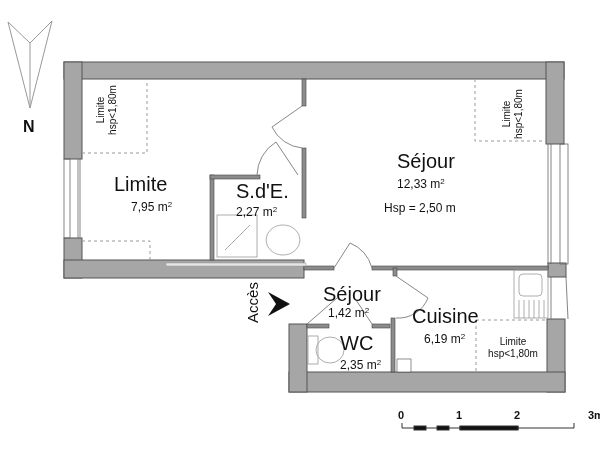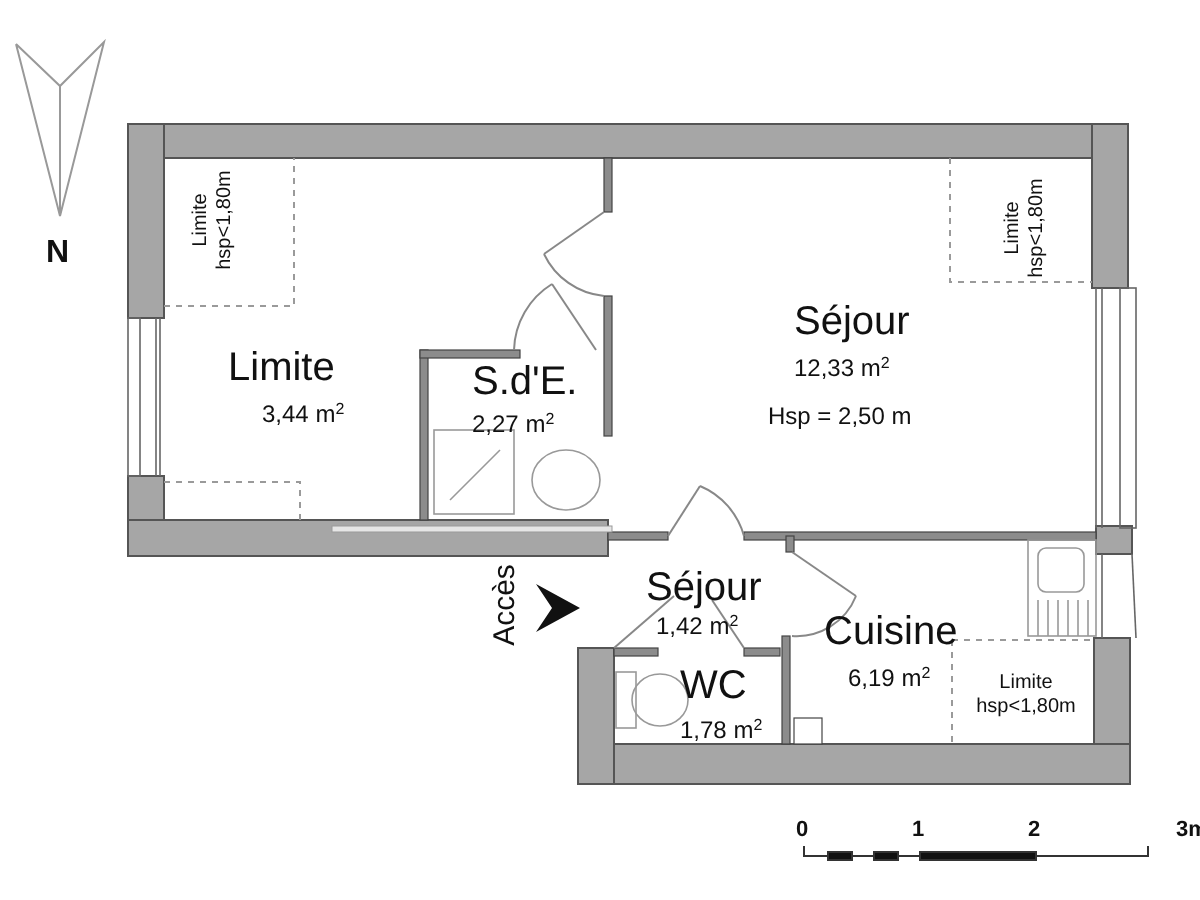--- a/index.html
+++ b/index.html
@@ -149,34 +149,34 @@
 <div class="lbl limite vert" style="left:478px; top:102px; width:70px;">
   <div>Limite</div>
   <div>hsp&lt;1,80m</div>
 </div>
 <div class="lbl limite" style="left:480px; top:336px; width:66px;">
   <div>Limite</div>
   <div>hsp&lt;1,80m</div>
 </div>
 
 <div class="lbl room-name" style="left:114px; top:173px;">Limite</div>
-<div class="lbl room-area" style="left:131px; top:200px;"><span>3,44 m</span><sup>2</sup></div>
+<div class="lbl room-area" style="left:131px; top:200px;"><span>7,95 m</span><sup>2</sup></div>
 
 <div class="lbl room-name" style="left:236px; top:180px;">S.d'E.</div>
 <div class="lbl room-area" style="left:236px; top:205px;"><span>2,27 m</span><sup>2</sup></div>
 
 <div class="lbl room-name" style="left:397px; top:150px;">Séjour</div>
 <div class="lbl room-area" style="left:397px; top:177px;"><span>12,33 m</span><sup>2</sup></div>
 <div class="lbl room-area" style="left:384px; top:201px;">Hsp = 2,50 m</div>
 
 <div class="lbl room-name" style="left:323px; top:283px;">Séjour</div>
 <div class="lbl room-area" style="left:328px; top:306px;"><span>1,42 m</span><sup>2</sup></div>
 
 <div class="lbl room-name" style="left:340px; top:332px;">WC</div>
-<div class="lbl room-area" style="left:340px; top:358px;"><span>1,78 m</span><sup>2</sup></div>
+<div class="lbl room-area" style="left:340px; top:358px;"><span>2,35 m</span><sup>2</sup></div>
 
 <div class="lbl room-name" style="left:412px; top:305px;">Cuisine</div>
 <div class="lbl room-area" style="left:424px; top:332px;"><span>6,19 m</span><sup>2</sup></div>
 
 <div class="lbl vert" style="left:232px; top:294px; font-size:15px;">Accès</div>
 
 <div class="scale-num" style="left:398px; top:409px;">0</div>
 <div class="scale-num" style="left:456px; top:409px;">1</div>
 <div class="scale-num" style="left:514px; top:409px;">2</div>
 <div class="scale-num" style="left:588px; top:409px;">3m</div>

